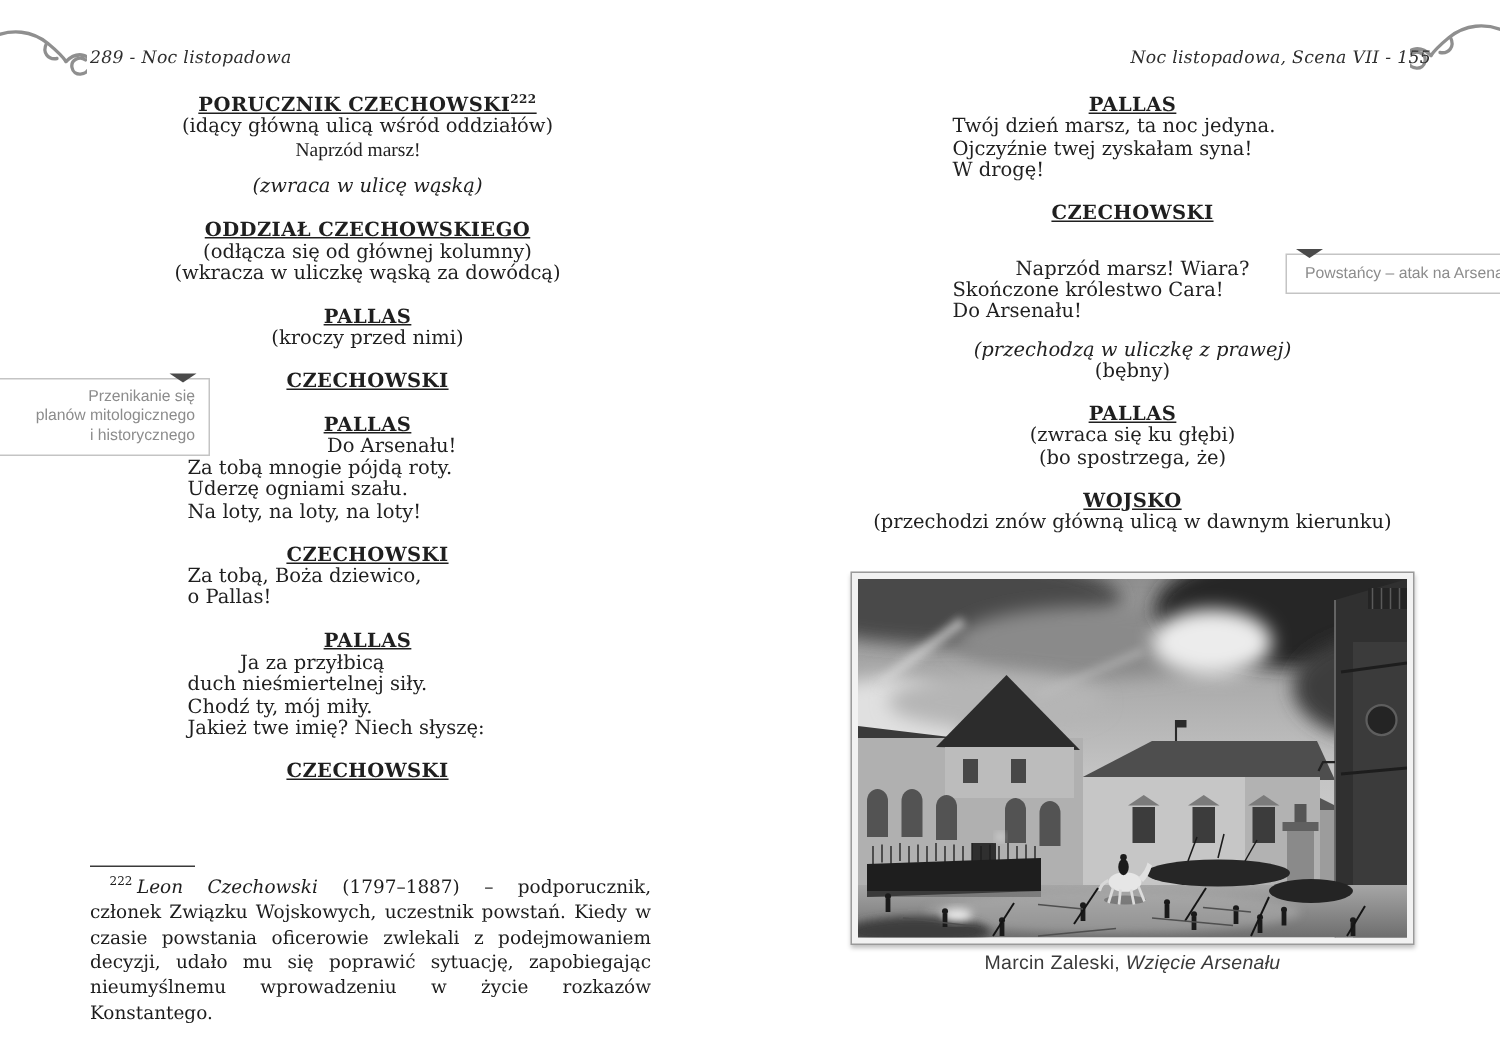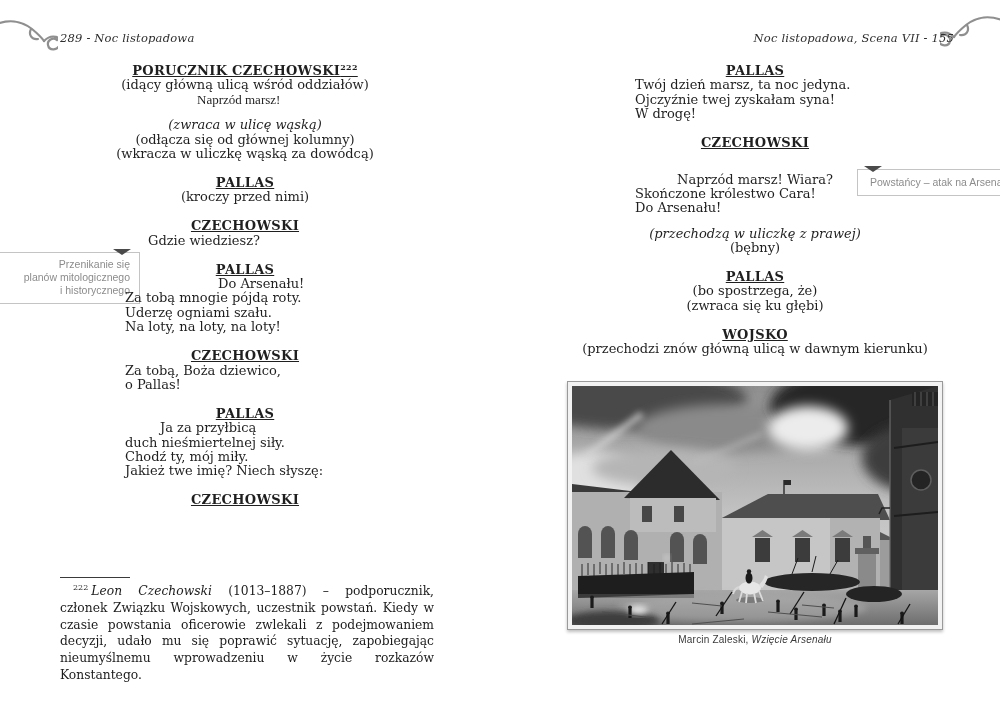--- a/index.html
+++ b/index.html
@@ -37,21 +37,21 @@
   
   .footnote{position:absolute;left:60px;top:577px;width:374px;}
   .fn-rule{width:70px;border-top:1px solid #3a3a3a;height:0;}
   .fn-text{margin:5px 0 0;text-align:justify;text-indent:13px;font-size:12.3px;line-height:16.8px;color:#1c1c1c;}
   .fn-text sup{font-size:8px;vertical-align:super;line-height:0;margin-right:3px;}
   
   .painting{position:absolute;left:567px;top:381px;width:376px;height:249px;box-sizing:border-box;
             border:1px solid #9a9a9a;background:#f2f2f2;padding:4px;box-shadow:0 2px 3px rgba(0,0,0,.25);}
   .painting svg{display:block;}
   .fig-caption{position:absolute;left:567px;top:634px;width:376px;text-align:center;
-               font-family:"Liberation Sans",sans-serif;font-size:10px;color:#3a3a3a;letter-spacing:.2px;}
+               font-family:"Liberation Sans",sans-serif;font-size:13px;color:#3a3a3a;letter-spacing:.2px;}
 </style>
 </head>
 <body>
 
 <div class="orn" style="left:-2px;top:16px;">
   <svg width="60" height="40" viewBox="0 0 60 40">
     <path d="M-6,10 C10,2 24,5 34,13 C40,18 44,22 46,25"></path>
     <path d="M46,25 c8,-8 18,-4 16,3 c-2,7 -11,7 -12,1 c-1,-5 5,-8 9,-5"></path>
     <path d="M33,13 c-3,6 1,11 7,10"></path>
   </svg>
@@ -78,26 +78,26 @@
 <div class="mnote mnote-right">
   <span class="tri"></span>
   <span>Powstańcy – atak na Arsenał</span>
 </div>
 
 <div class="col col-left">
     <div class="ln speaker">PORUCZNIK CZECHOWSKI<sup>222</sup></div>
     <div class="ln stage">(idący główną ulicą wśród oddziałów)</div>
     <div class="ln dialog" style="text-indent: 72px; font-family: Liberation Serif, serif;">Naprzód marsz!</div>
     <div class="ln stagegap">(zwraca w ulicę wąską)</div>
+    <div class="ln speaker">ODDZIAŁ CZECHOWSKIEGO</div>
     <div class="ln stage">(odłącza się od głównej kolumny)</div>
     <div class="ln stage">(wkracza w uliczkę wąską za dowódcą)</div>
     <div class="ln speaker">PALLAS</div>
     <div class="ln stage">(kroczy przed nimi)</div>
     <div class="ln speaker">CZECHOWSKI</div>
-    <div class="ln dialog" style="text-indent: 23px;">Gdzie wiedziesz?</div>
     <div class="ln speaker">PALLAS</div>
     <div class="ln dialog" style="text-indent: 93px;">Do Arsenału!</div>
     <div class="ln dialog">Za tobą mnogie pójdą roty.</div>
     <div class="ln dialog">Uderzę ogniami szału.</div>
     <div class="ln dialog">Na loty, na loty, na loty!</div>
     <div class="ln speaker">CZECHOWSKI</div>
     <div class="ln dialog">Za tobą, Boża dziewico,</div>
     <div class="ln dialog">o Pallas!</div>
     <div class="ln speaker">PALLAS</div>
     <div class="ln dialog" style="text-indent: 35px;">Ja za przyłbicą</div>
@@ -111,29 +111,29 @@
     <div class="ln dialog">Twój dzień marsz, ta noc jedyna.</div>
     <div class="ln dialog">Ojczyźnie twej zyskałam syna!</div>
     <div class="ln dialog">W drogę!</div>
     <div class="ln speaker">CZECHOWSKI</div>
     <div class="ln dialog" style="text-indent: 42px; margin-top: 22px;">Naprzód marsz! Wiara?</div>
     <div class="ln dialog">Skończone królestwo Cara!</div>
     <div class="ln dialog">Do Arsenału!</div>
     <div class="ln stagegap">(przechodzą w uliczkę z prawej)</div>
     <div class="ln stage">(bębny)</div>
     <div class="ln speaker">PALLAS</div>
+    <div class="ln stage">(zwraca się ku głębi)</div>
     <div class="ln stage">(bo spostrzega, że)</div>
-    <div class="ln stage">(zwraca się ku głębi)</div>
     <div class="ln speaker">WOJSKO</div>
     <div class="ln stage">(przechodzi znów główną ulicą w dawnym kierunku)</div>
   </div>
 
 <div class="footnote">
   <div class="fn-rule"></div>
-  <p class="fn-text"><sup>222</sup><i>Leon Czechowski</i><span> (1013–1887) – podporucznik, członek Związku Wojskowych, uczestnik powstań. Kiedy w czasie powstania oficerowie zwlekali z podejmowaniem decyzji, udało mu się poprawić sytuację, zapobiegając nieumyślnemu wprowadzeniu w życie rozkazów Konstantego.</span></p>
+  <p class="fn-text"><sup>222</sup><i>Leon Czechowski</i><span> (1797–1887) – podporucznik, członek Związku Wojskowych, uczestnik powstań. Kiedy w czasie powstania oficerowie zwlekali z podejmowaniem decyzji, udało mu się poprawić sytuację, zapobiegając nieumyślnemu wprowadzeniu w życie rozkazów Konstantego.</span></p>
 </div>
 
 <div class="painting">
   <svg width="366" height="239" viewBox="0 0 366 239">
     <defs>
       <linearGradient id="sky" x1="0" y1="0" x2="0" y2="1">
         <stop offset="0" stop-color="#8f8f8f"></stop>
           <stop offset="0.55" stop-color="#c4c4c4"></stop>
           <stop offset="1" stop-color="#d8d8d8"></stop>
       </linearGradient>

